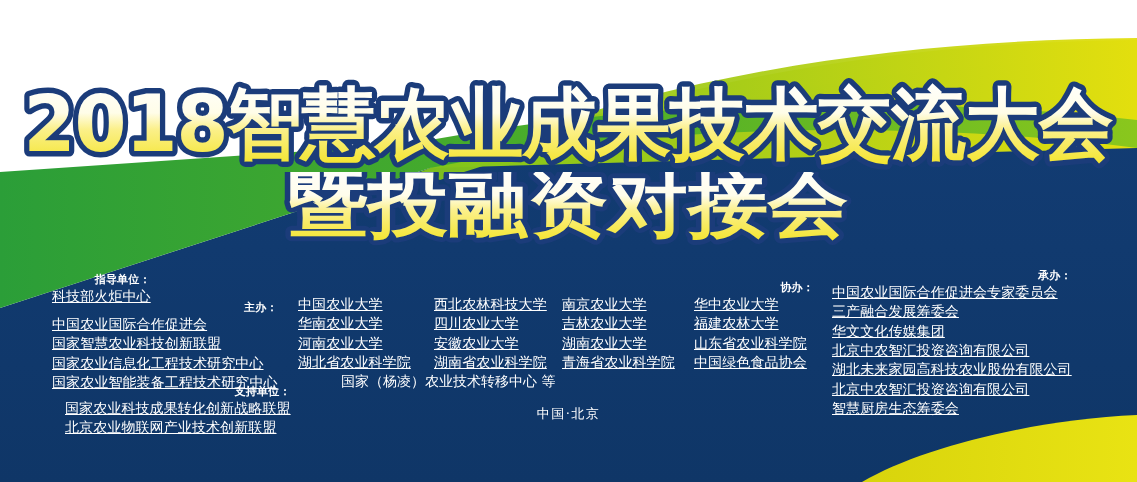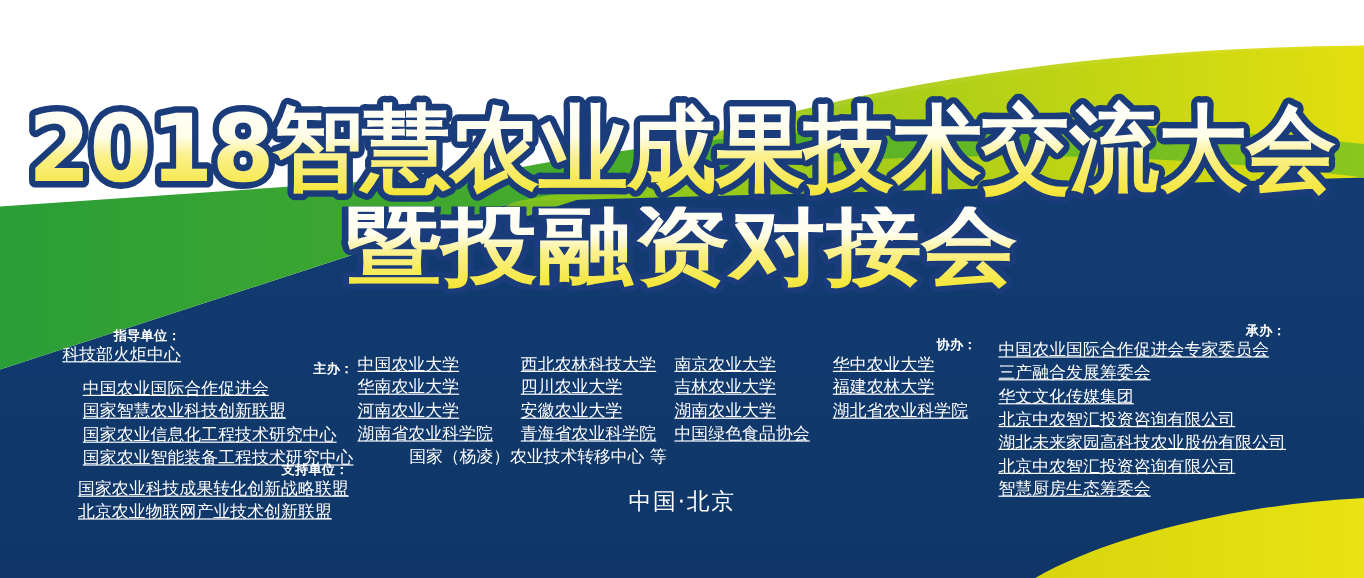--- a/index.html
+++ b/index.html
@@ -65,21 +65,21 @@
     text-align: right;
   }
   .col .ln {
     font-size: 14px;
     font-weight: normal;
     letter-spacing: 0.1px;
     text-decoration: underline;
   }
 
   #col-guide   { left: 52px;  top: 272px; }
-  #col-host    { left: 52px;  top: 300px; margin-left: 17px; }
+  #col-host    { left: 52px;  top: 300px; }
   #col-support { left: 52px;  top: 384px; margin-left: 13px; }
 
   #col-co      { left: 298px; top: 280px; }
   .co-grid {
     display: grid;
     grid-template-columns: 136px 128px 132px 120px;
     column-gap: 0px;
     row-gap: 0px;
   }
   .co-grid .ln { font-size: 14px; }
@@ -87,21 +87,21 @@
 
   #col-organizer { left: 832px; top: 268px; }
 
   .place {
     position: absolute;
     left: 0;
     top: 405px;
     width: 1137px;
     text-align: center;
     color: #ffffff;
-    font-size: 19px;
+    font-size: 13px;
     letter-spacing: 1.5px;
   }
 </style>
 </head>
 <body>
 
 <div class="banner">
 
   <svg class="bg-layer" viewBox="0 0 1137 482" width="1137" height="482" preserveAspectRatio="none">
     <defs>
@@ -209,20 +209,21 @@
         <div class="ln">华中农业大学</div>
 
         <div class="ln">华南农业大学</div>
         <div class="ln">四川农业大学</div>
         <div class="ln">吉林农业大学</div>
         <div class="ln">福建农林大学</div>
 
         <div class="ln">河南农业大学</div>
         <div class="ln">安徽农业大学</div>
         <div class="ln">湖南农业大学</div>
+        <div class="ln">山东省农业科学院</div>
 
         <div class="ln">湖北省农业科学院</div>
         <div class="ln">湖南省农业科学院</div>
         <div class="ln">青海省农业科学院</div>
         <div class="ln">中国绿色食品协会</div>
       </div>
       <div class="co-last">国家（杨凌）农业技术转移中心 等</div>
     </div>
 
     <div class="col" id="col-organizer">

